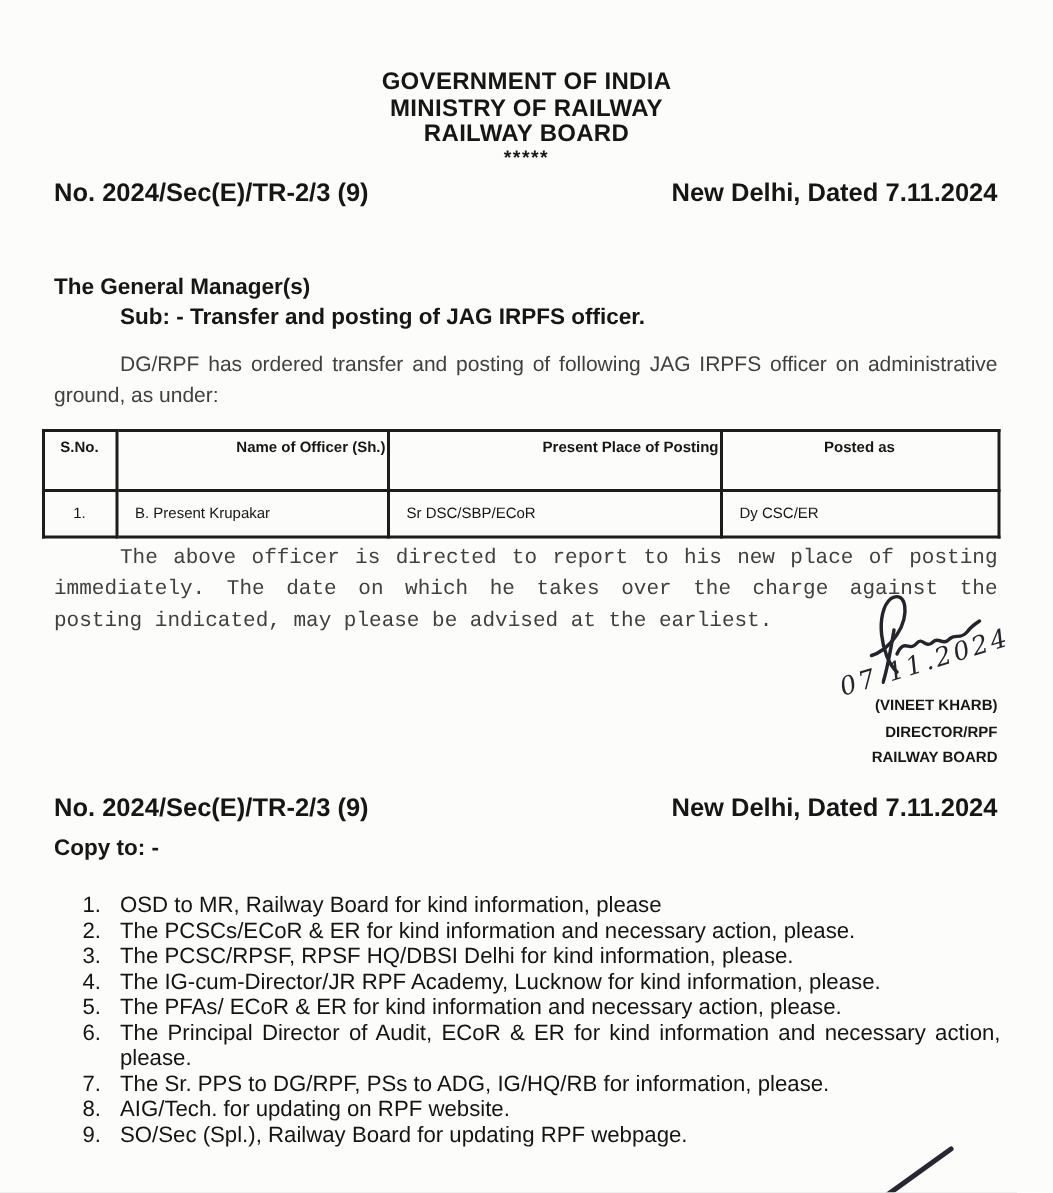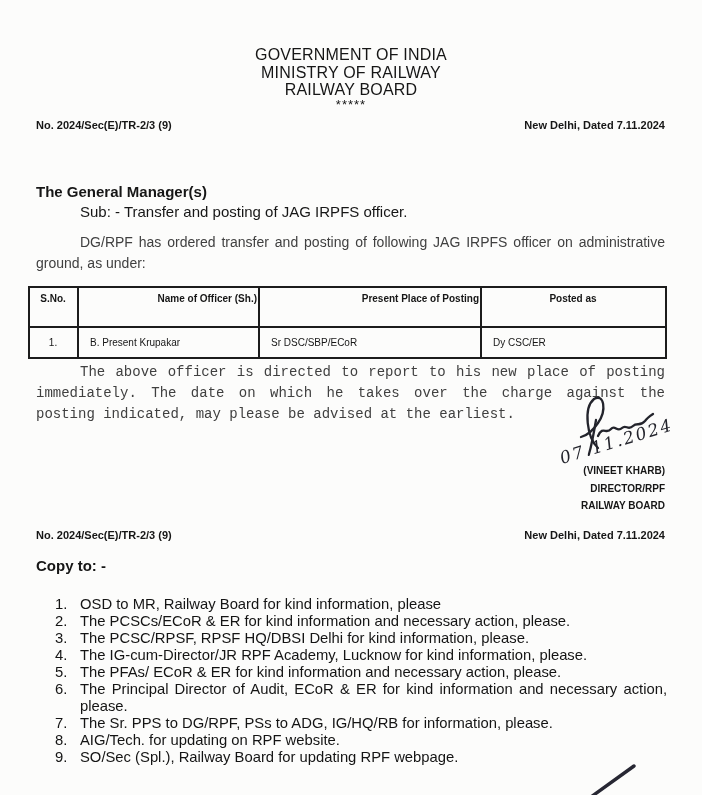--- a/index.html
+++ b/index.html
@@ -4,29 +4,29 @@
 <style>
   html,body{margin:0;padding:0;background:#e8e8e8;}
   .page{
     position:relative;width:702px;height:795px;overflow:hidden;
     background:#fcfcfb;
     font-family:"Liberation Sans",sans-serif;
     color:#161616;
     -webkit-font-smoothing:antialiased;
   }
   .center-head{position:absolute;top:46px;left:0;right:0;text-align:center;
-    font-weight:400;font-size:16px;line-height:17.5px;letter-spacing:.2px;}
+    font-weight:700;font-size:16px;line-height:17.5px;letter-spacing:.2px;}
   .stars{font-size:13px;line-height:12px;letter-spacing:1px;}
   .ref-line{position:absolute;left:36px;right:37px;display:flex;
-    justify-content:space-between;font-weight:700;font-size:11px;}
+    justify-content:space-between;font-weight:700;font-size:17px;}
   .ref-1{top:119px;}
   .ref-2{top:529px;}
   .addressee{position:absolute;top:151px;left:36px;font-weight:700;
     font-size:15px;line-height:17.5px;margin-top:32px;}
-  .subject{position:absolute;top:203px;left:80px;font-weight:400;font-size:15px;}
+  .subject{position:absolute;top:203px;left:80px;font-weight:700;font-size:15px;}
   .para{position:absolute;left:36px;width:629px;font-size:14px;line-height:21px;
     text-align:justify;text-indent:44px;color:#404040;}
   .para-1{top:232px;}
   .para-2{top:362px;font-family:Liberation Mono, monospace;}
   table.transfer{position:absolute;top:286px;left:28px;width:637px;
     border-collapse:collapse;table-layout:fixed;font-size:10px;}
   table.transfer th,table.transfer td{border:2px solid #1c1c1c;overflow:hidden;white-space:nowrap;}
   table.transfer th{font-weight:700;height:32px;vertical-align:top;padding-top:5px;text-align:right;padding-left:11px;}
   table.transfer th.c,table.transfer td.c{text-align:center;padding-left:0;}
   table.transfer td{height:27px;vertical-align:middle;padding-left:11px;}

